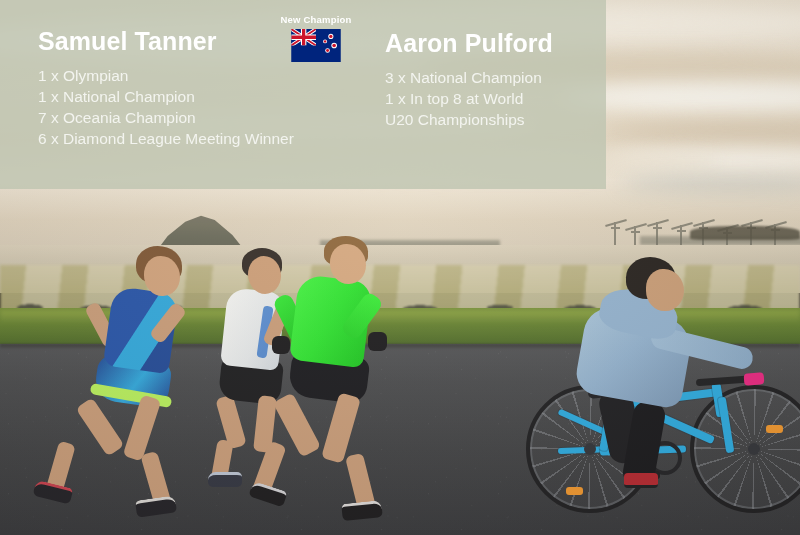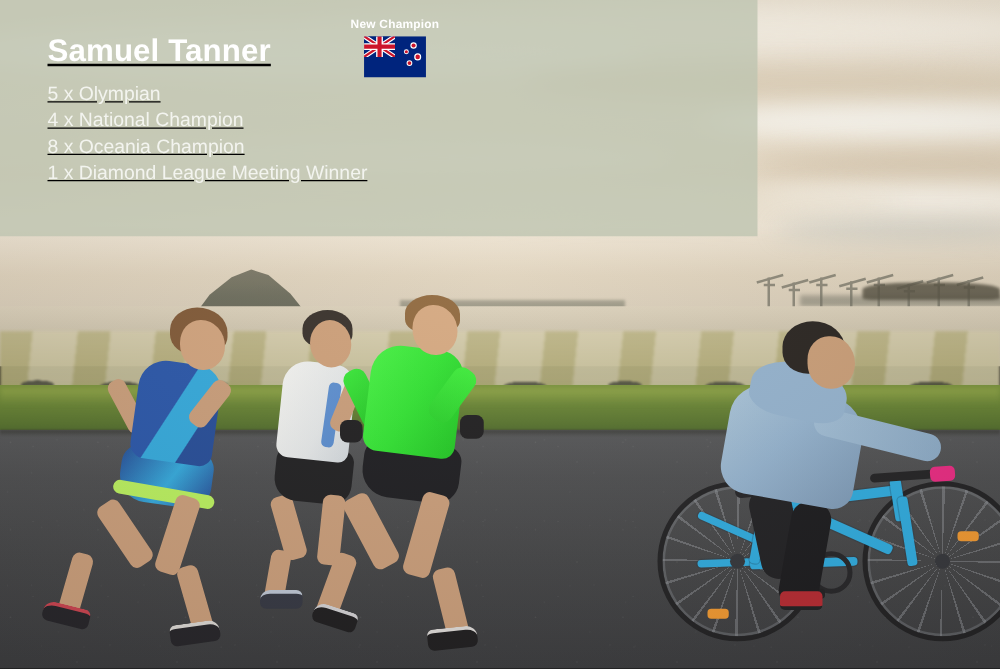--- a/index.html
+++ b/index.html
@@ -275,21 +275,21 @@
   }
 
   
   #info-panel {
     position:absolute; left:0; top:0;
     width:606px; height:189px;
     background:rgba(190,196,176,.80);
     display:flex;
   }
   .col { position:relative; }
-  #col-left  { width:348px; padding:28px 0 0 38px;text-decoration:underline; }
+  #col-left  { width:348px; padding:28px 0 0 38px; }
   #col-right { width:258px; padding:30px 0 0 37px; }
 
   .athlete-name {
     color:#ffffff;
     font-size:25px;
     font-weight:bold;
     letter-spacing:.1px;
     line-height:1.05;
     white-space:nowrap;
   }
@@ -433,27 +433,35 @@
     </div>
 
     <div class="photo-grade"></div>
   </div>
 
   <div id="info-panel">
 
     <div class="col" id="col-left">
       <div class="athlete-name">Samuel Tanner</div>
       <ul class="achv-list">
-        <li>5 x Olympian</li>
-        <li>4 x National Champion</li>
-        <li>8 x Oceania Champion</li>
-        <li>1 x Diamond League Meeting Winner</li>
+        <li>1 x Olympian</li>
+        <li>1 x National Champion</li>
+        <li>7 x Oceania Champion</li>
+        <li>6 x Diamond League Meeting Winner</li>
       </ul>
     </div>
 
+    <div class="col" id="col-right">
+      <div class="athlete-name">Aaron Pulford</div>
+      <ul class="achv-list">
+        <li>3 x National Champion</li>
+        <li>1 x In top 8 at World</li>
+        <li>U20 Championships</li>
+      </ul>
+    </div>
 
     <div id="country-block">
       <div class="country-label">New Champion</div>
       <svg class="flag-wrap" viewBox="0 0 60 40">
         <rect width="60" height="40" fill="#00247d"></rect>
 
         <clipPath id="canton">
             <rect width="30" height="20"></rect>
           </clipPath>
         <g clip-path="url(#canton)">

